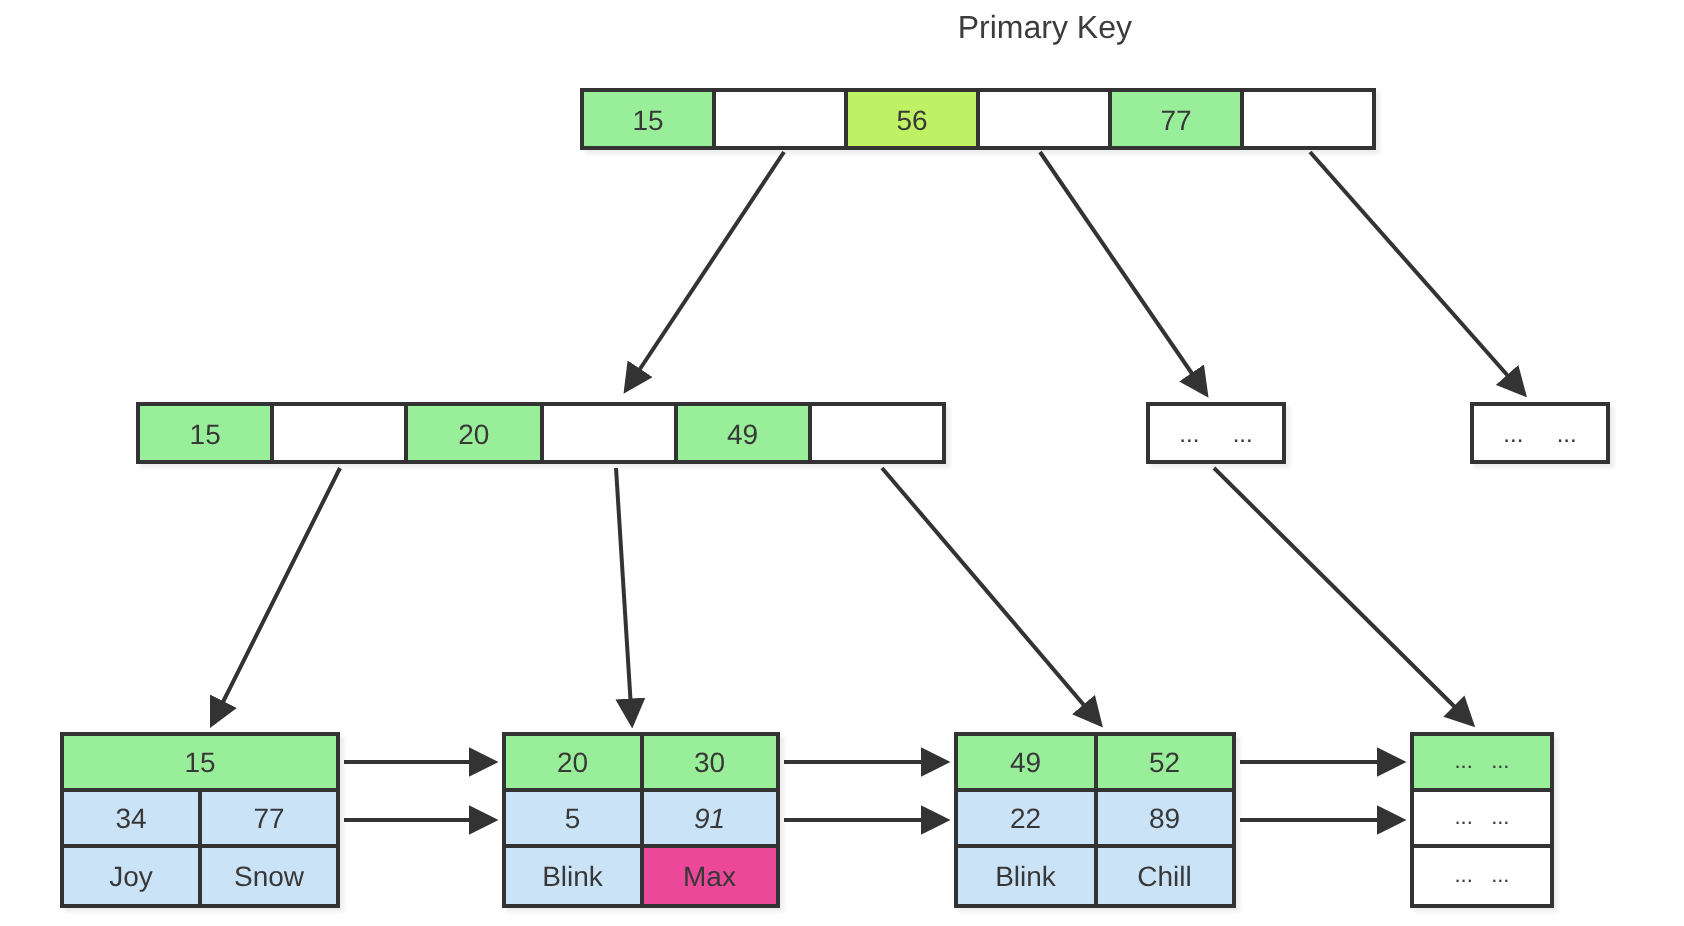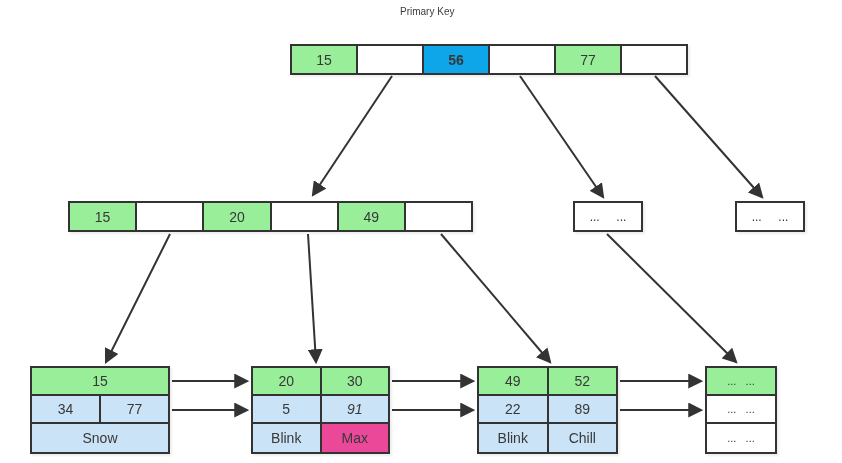--- a/index.html
+++ b/index.html
@@ -1,21 +1,21 @@
 <!DOCTYPE html>
 <html><head>
 <meta charset="utf-8">
 <style>
   html,body{margin:0;padding:0;background:#fff;}
   .canvas{
     position:relative;width:842px;height:463px;background:#ffffff;overflow:hidden;
     font-family:"Liberation Sans", sans-serif;color:#383838;
   }
   .title{
-    position:absolute;text-align:left;font-size:10px;color:#3c3c3c;
+    position:absolute;text-align:right;font-size:16px;color:#3c3c3c;
   }
   
   .keynode{
     position:absolute;display:flex;border:2px solid #333;background:#fff;
     box-sizing:border-box;box-shadow:2px 2px 2px rgba(0,0,0,0.07);
   }
   .keynode .cell{
     flex:1;display:flex;align-items:center;justify-content:center;
     font-size:14px;border-right:2px solid #333;position:relative;background:#fff;
     box-sizing:border-box;
@@ -45,21 +45,21 @@
 </head>
 <body>
 
 <div class="canvas">
 
   <div class="title" style="left:400px;top:6px;width:166px;">Primary Key</div>
 
   <div class="keynode" style="left:290px;top:44px;width:398px;height:31px;">
     <div class="cell" style="background: rgb(153, 238, 153);">15</div>
     <div class="cell"></div>
-    <div class="cell" style="background: #0ea5e9; font-weight: bold;">56</div>
+    <div class="cell" style="background: #bef264;">56</div>
     <div class="cell"></div>
     <div class="cell" style="background: rgb(153, 238, 153);">77</div>
     <div class="cell"></div>
   </div>
 
   <div class="keynode" style="left:68px;top:201px;width:405px;height:31px;">
     <div class="cell" style="background: rgb(153, 238, 153);">15</div>
     <div class="cell"></div>
     <div class="cell" style="background: rgb(153, 238, 153);">20</div>
     <div class="cell"></div>
@@ -72,20 +72,21 @@
 
   <div class="leaf" style="left:30px;top:366px;width:140px;height:88px;">
     <div class="trow">
       <div class="tcell" style="background: rgb(153, 238, 153);">15</div>
     </div>
     <div class="trow">
       <div class="tcell" style="background: rgb(203, 227, 247);">34</div>
       <div class="tcell" style="background: rgb(203, 227, 247);">77</div>
     </div>
     <div class="trow">
+      <div class="tcell" style="background: rgb(203, 227, 247);">Joy</div>
       <div class="tcell" style="background: rgb(203, 227, 247);">Snow</div>
     </div>
   </div>
 
   <div class="leaf" style="left:251px;top:366px;width:139px;height:88px;">
     <div class="trow">
       <div class="tcell" style="background: rgb(153, 238, 153);">20</div>
       <div class="tcell" style="background: rgb(153, 238, 153);">30</div>
     </div>
     <div class="trow">

